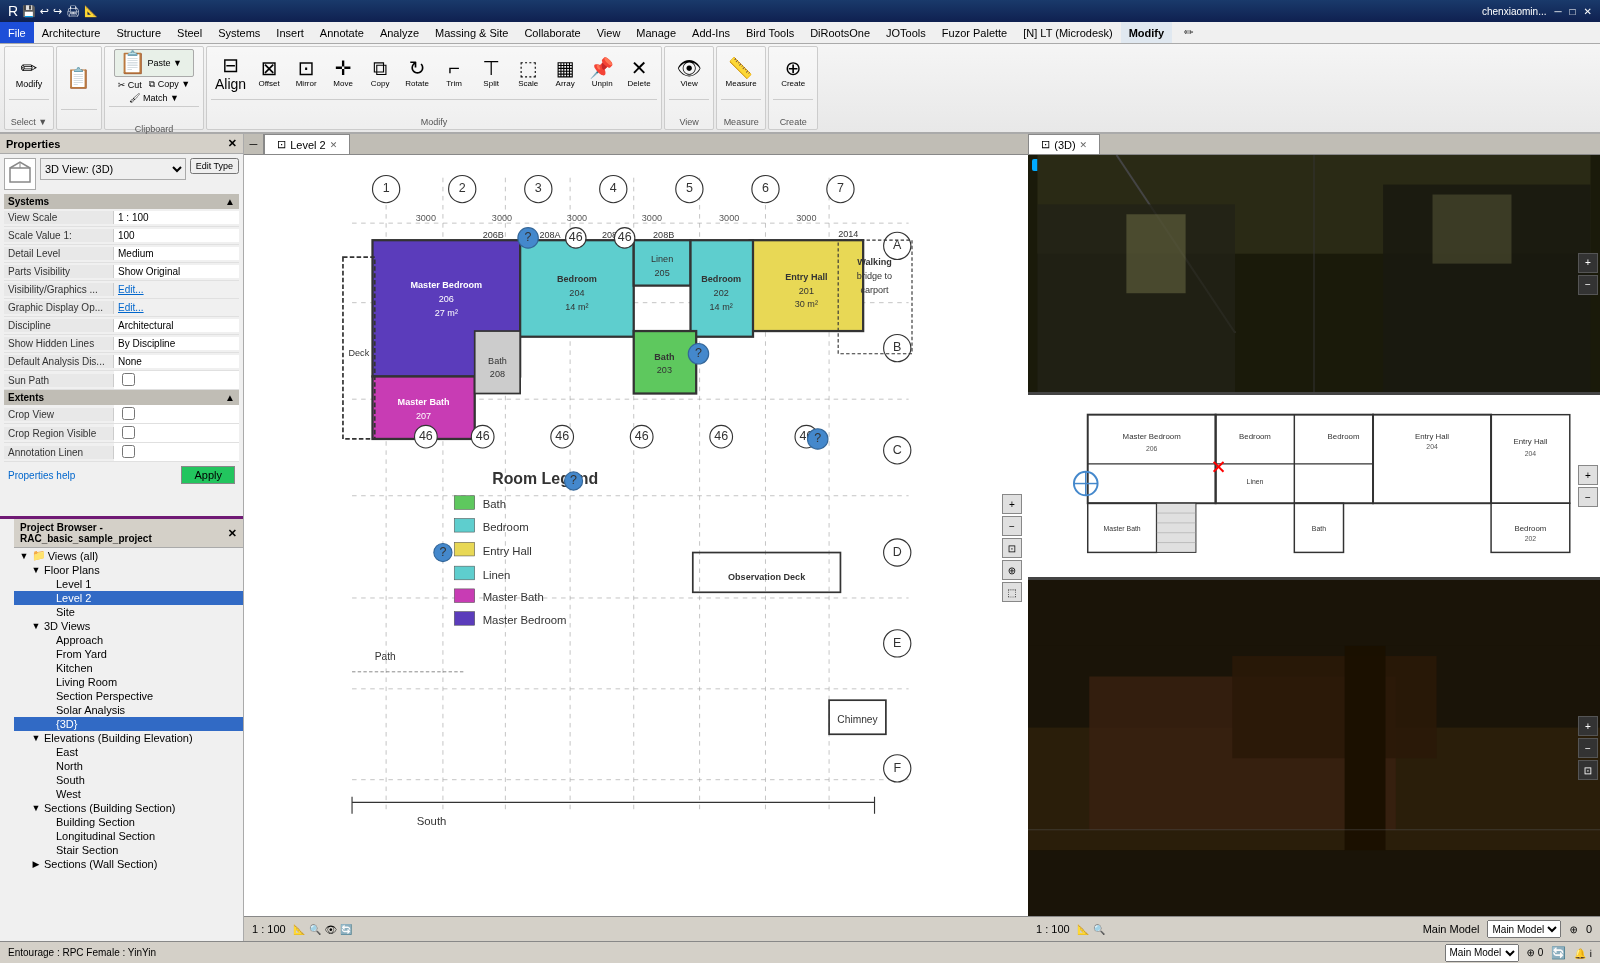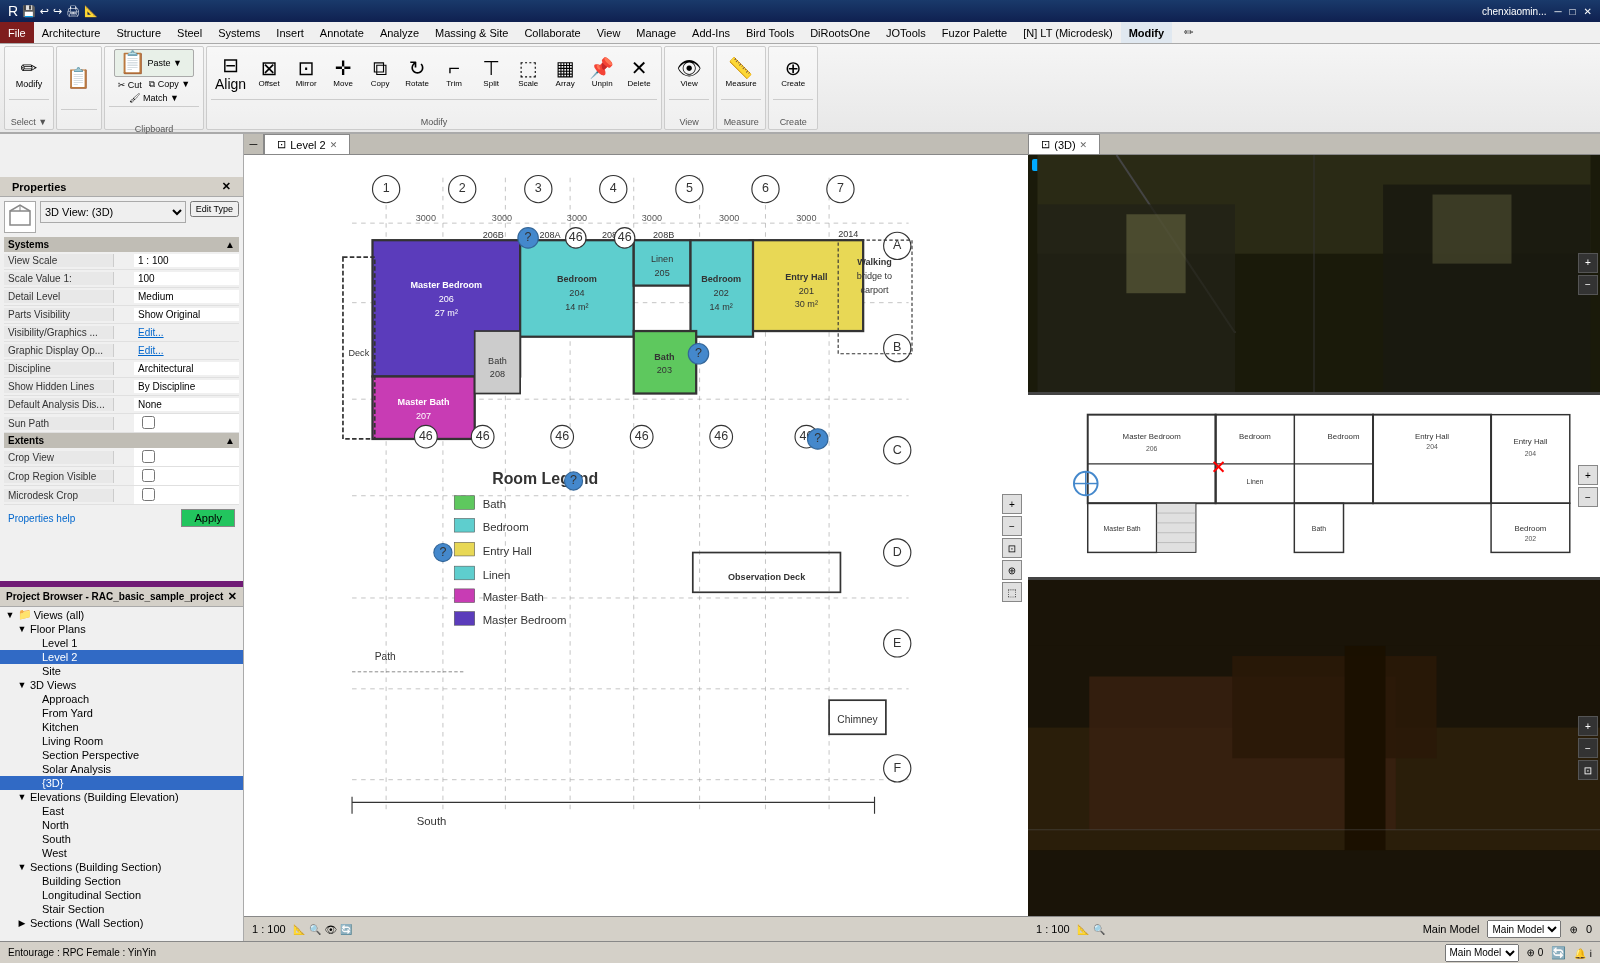--- a/index.html
+++ b/index.html
@@ -28,21 +28,21 @@
       border-bottom: 1px solid #aaa;
     }
     .menu-item {
       padding: 2px 8px;
       cursor: pointer;
       font-size: 11px;
       height: 100%;
       display: flex;
       align-items: center;
     }
-    .menu-item.active { background: #7f1d1d; color: white; }
+    .menu-item.active { background: #1d4ed8; color: white; }
 
     
     #ribbon {
       height: 90px;
       background: linear-gradient(to bottom, #f5f5f5, #e8e8e8);
       border-bottom: 2px solid #aaa;
       display: flex;
       padding: 2px 4px;
       gap: 2px;
     }
@@ -99,27 +99,26 @@
     #properties-panel {
       width: 244px;
       background: #f0f0f0;
       border-right: 1px solid #aaa;
       display: flex;
       flex-direction: column;
       overflow: hidden;
     }
     #properties-header {
       background: #d4d0c8;
-      padding: 3px 12px;
+      padding: 3px 6px;
       font-weight: bold;
       border-bottom: 1px solid #aaa;
       display: flex;
       justify-content: space-between;
       align-items: center;
-      margin-top: 43px;
     }
     #properties-content {
       padding: 4px;
       overflow-y: auto;
       flex: 1;
     }
     .prop-type-selector {
       display: flex;
       align-items: flex-start;
       gap: 4px;
@@ -139,21 +138,20 @@
       flex: 1;
       height: 22px;
       font-size: 11px;
       border: 1px solid #aaa;
     }
     .prop-row {
       display: flex;
       align-items: center;
       min-height: 18px;
       border-bottom: 1px solid #e0e0e0;
-      gap: 20px;
     }
     .prop-label {
       width: 110px;
       padding: 1px 4px;
       font-size: 10px;
       color: #333;
       background: #e8e8e8;
       flex-shrink: 0;
       border-right: 1px solid #ccc;
     }
@@ -178,25 +176,26 @@
       font-size: 10px;
       padding: 1px 4px;
     }
     .prop-checkbox {
       margin: 1px 4px;
     }
 
     
     #project-browser {
       background: #f0f0f0;
-      border-top: 6px solid #701a75;
+      border-top: 3px solid #701a75;
       display: flex;
       flex-direction: column;
       overflow: hidden;
-      height: 360px;
+      height: 425px;
+      padding-left: 14px;
     }
     #project-browser-header {
       background: #d4d0c8;
       padding: 3px 6px;
       font-weight: bold;
       border-bottom: 1px solid #aaa;
       display: flex;
       justify-content: space-between;
       align-items: center;
     }
@@ -605,21 +604,21 @@
       </div>
       <div class="prop-row">
         <div class="prop-label">Crop View</div>
         <div class="prop-value"><input type="checkbox" class="prop-checkbox" style=""></div>
       </div>
       <div class="prop-row">
         <div class="prop-label">Crop Region Visible</div>
         <div class="prop-value"><input type="checkbox" class="prop-checkbox" style=""></div>
       </div>
       <div class="prop-row">
-        <div class="prop-label">Microdesk Crop</div>
+        <div class="prop-label">Annotation Linen</div>
         <div class="prop-value"><input type="checkbox" class="prop-checkbox" style=""></div>
       </div>
       <div style="display:flex; justify-content:space-between; align-items:center; padding:4px;">
         <span style="color:#0066cc;font-size:10px;cursor:pointer;">Properties help</span>
         <button style="padding:2px 12px;font-size:11px;background:#22c55e;border:1px solid #888;cursor:pointer;">Apply</button>
       </div>
     </div>
 
     <div id="project-browser">
       <div id="project-browser-header">

